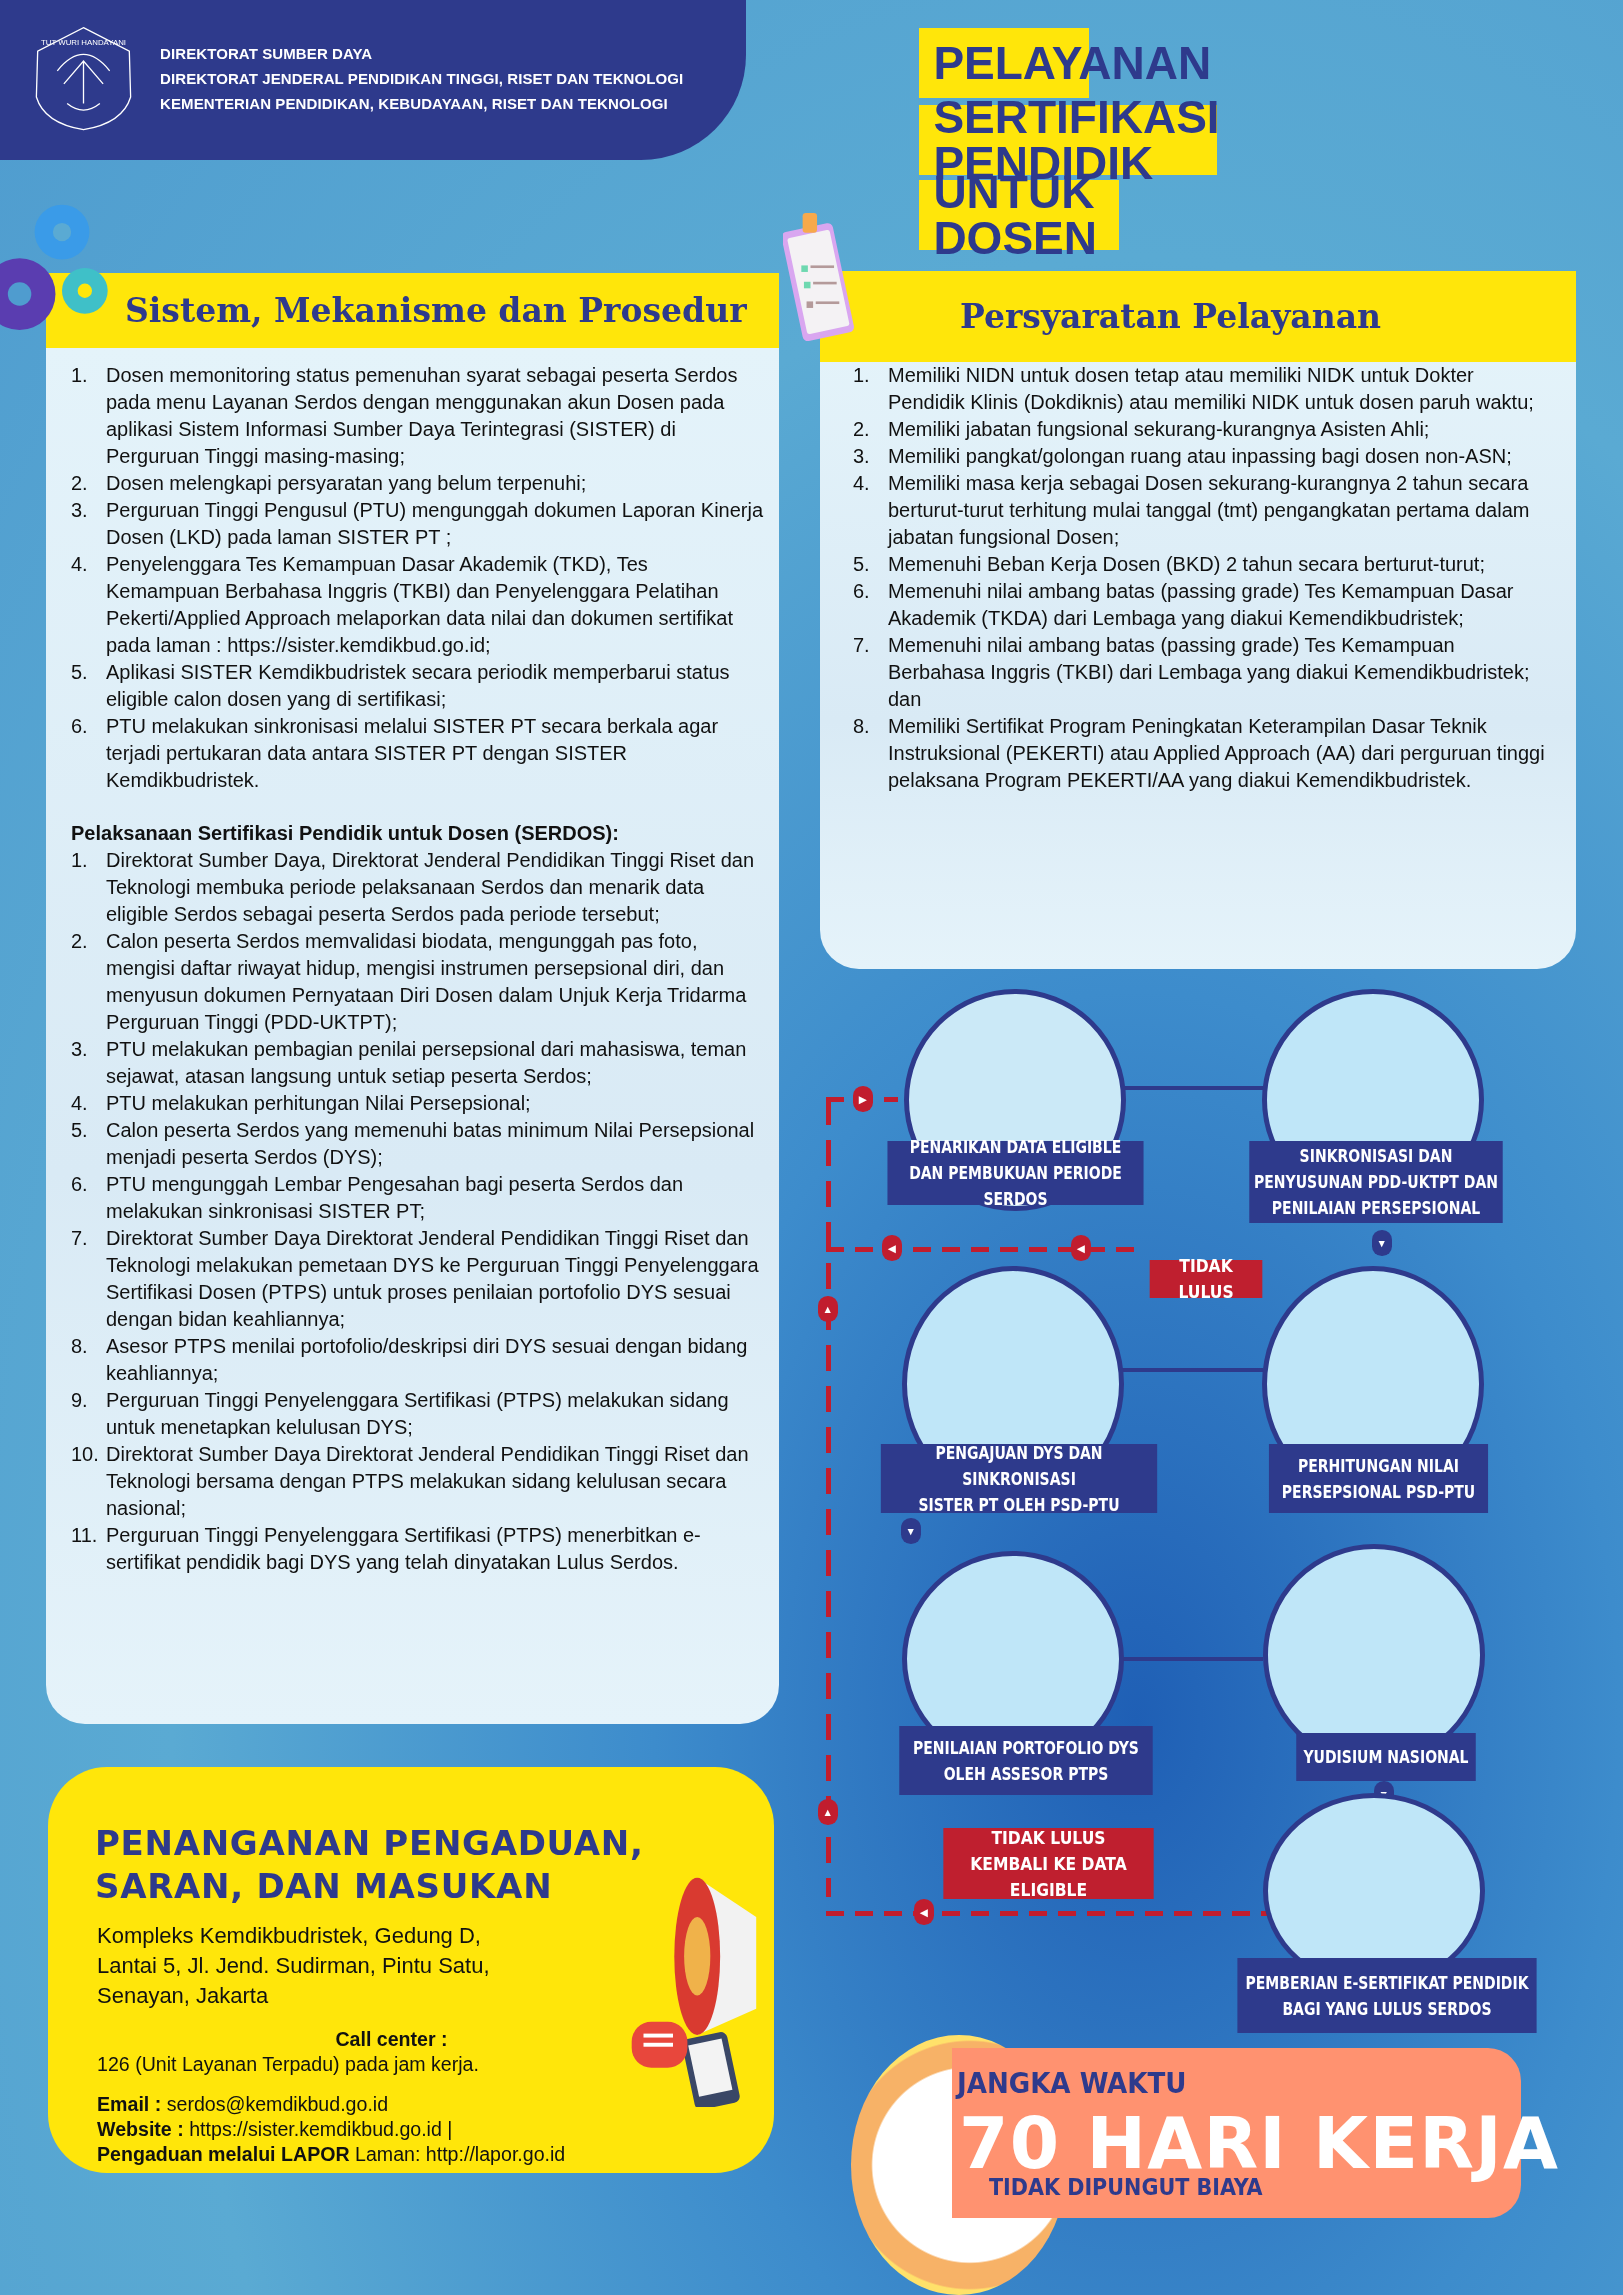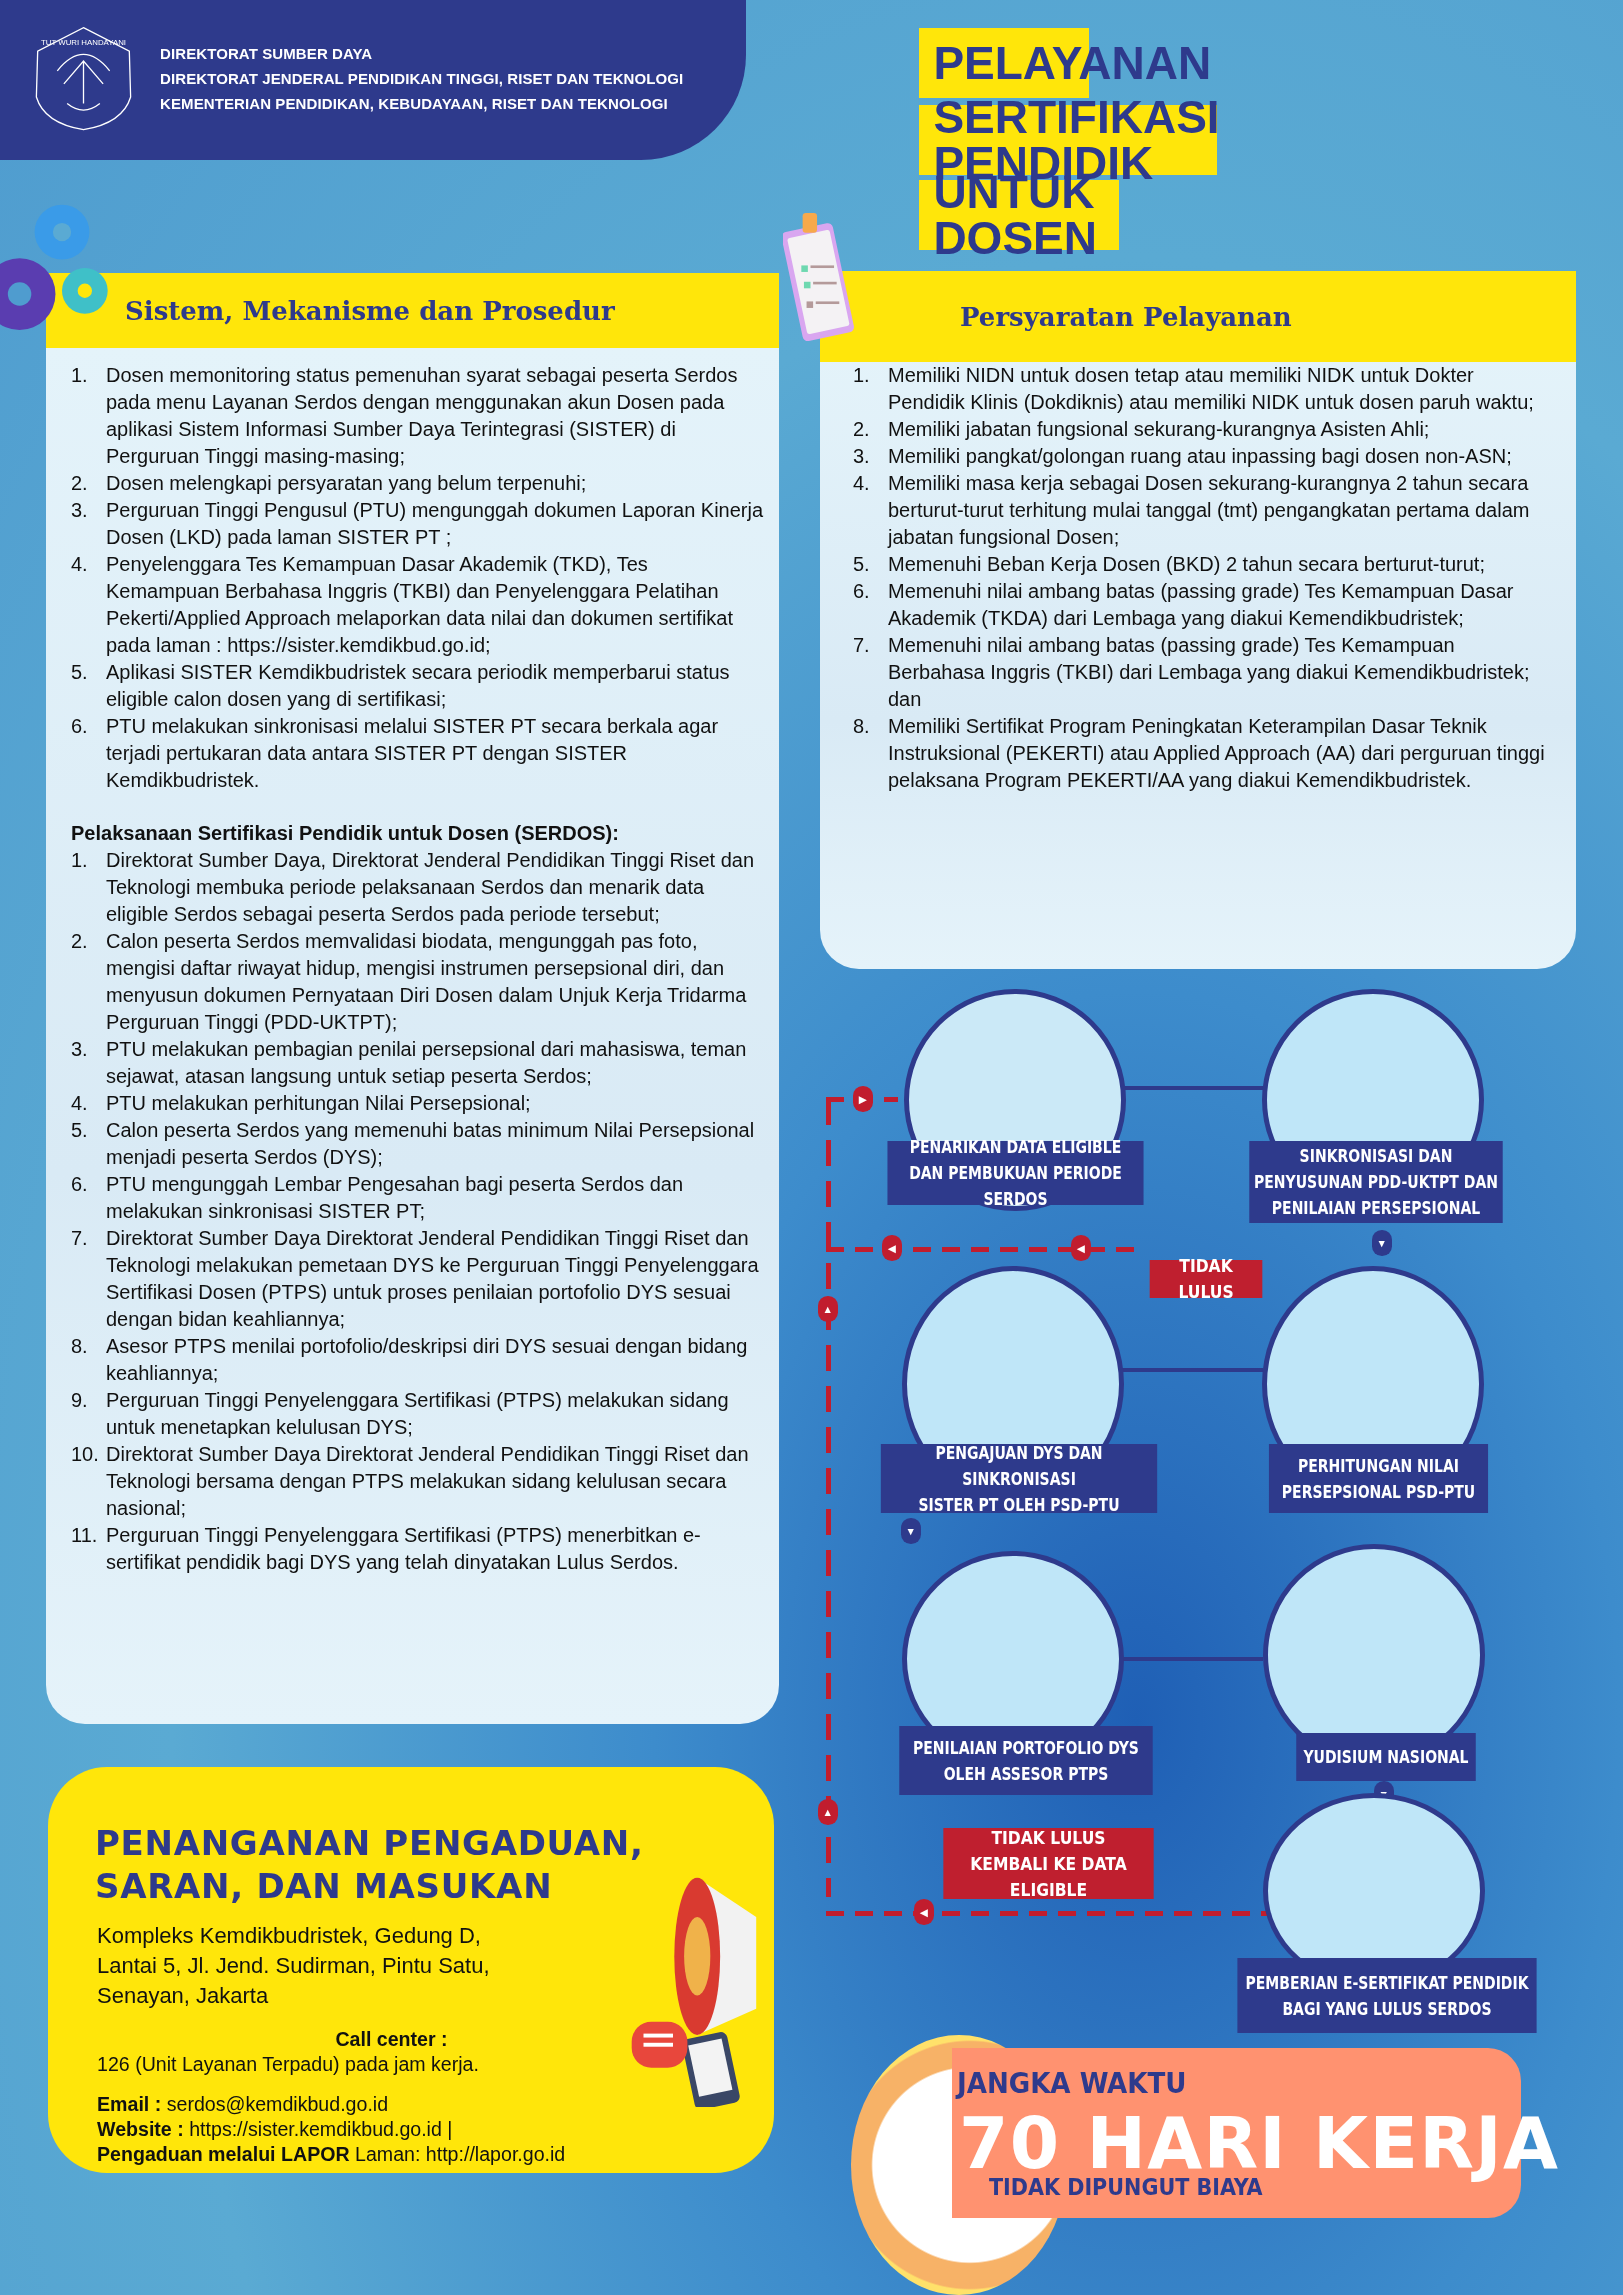--- a/index.html
+++ b/index.html
@@ -41,21 +41,21 @@
   
   .panel {
     background: linear-gradient(180deg, #e4f3fa 0%, #d9eaf5 60%, #e5f3fa 100%);
     border-radius: 0 0 39px 39px;
   }
   .panel-left { left: 46px; top: 347px; width: 733px; height: 1377px; }
   .panel-right { left: 820px; top: 347px; width: 756px; height: 622px; }
 
   .section-head {
     background: #ffe60a; color: #2e3a8c;
-    font-family: "DejaVu Serif", serif; font-weight: bold; font-size: 26px;
+    font-family: "DejaVu Serif", serif; font-weight: bold; font-size: 33px;
     display: flex; align-items: center;
   }
   .head-left { left: 46px; top: 273px; width: 733px; height: 75px; padding-left: 79px; }
   .head-right { left: 820px; top: 271px; width: 756px; height: 91px; padding-left: 140px; }
 
   .list-text {
     font-family: "Liberation Sans", sans-serif;
     font-size: 20px; line-height: 27px; color: #111;
   }
   .list-text ol { list-style: none; }

